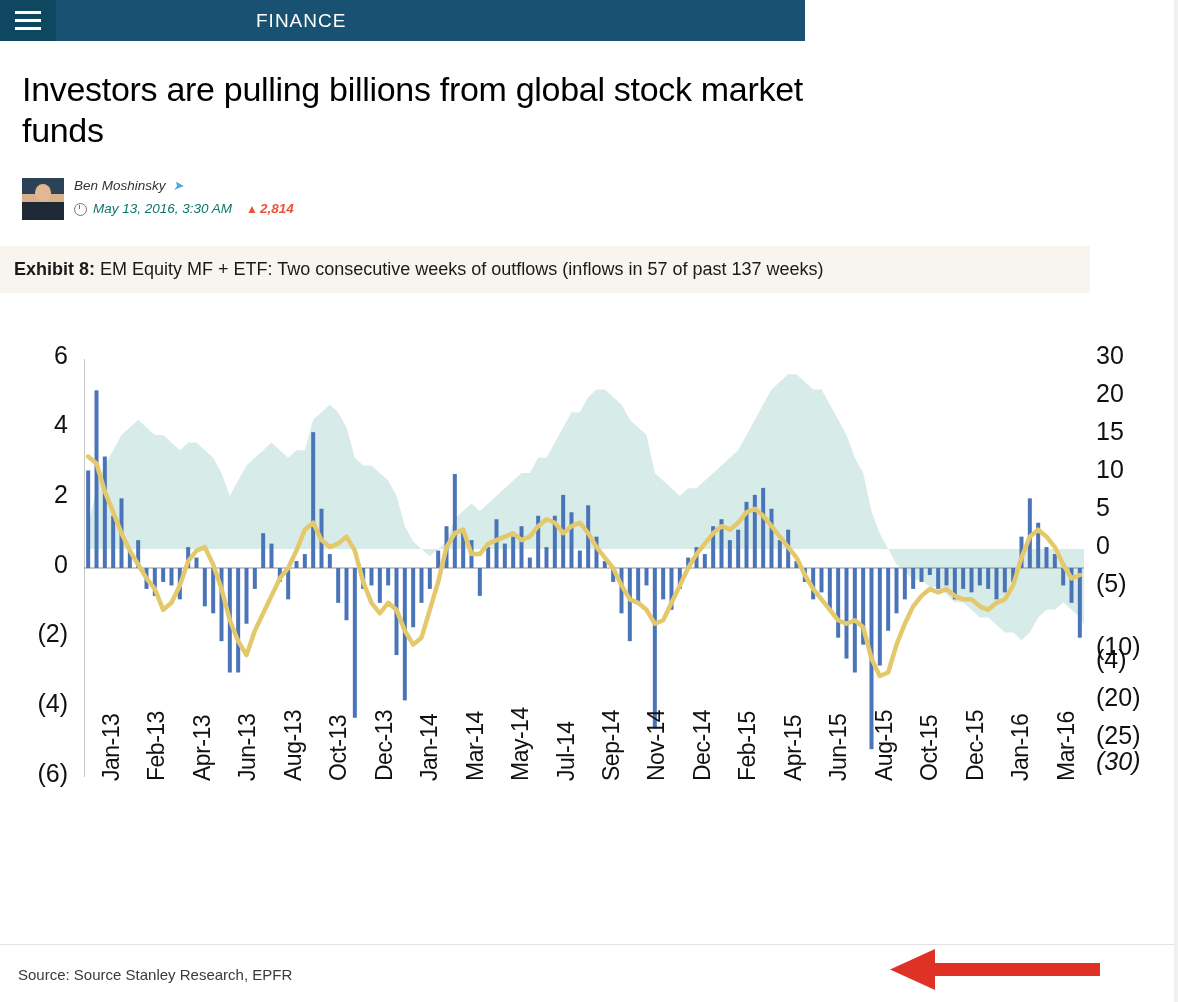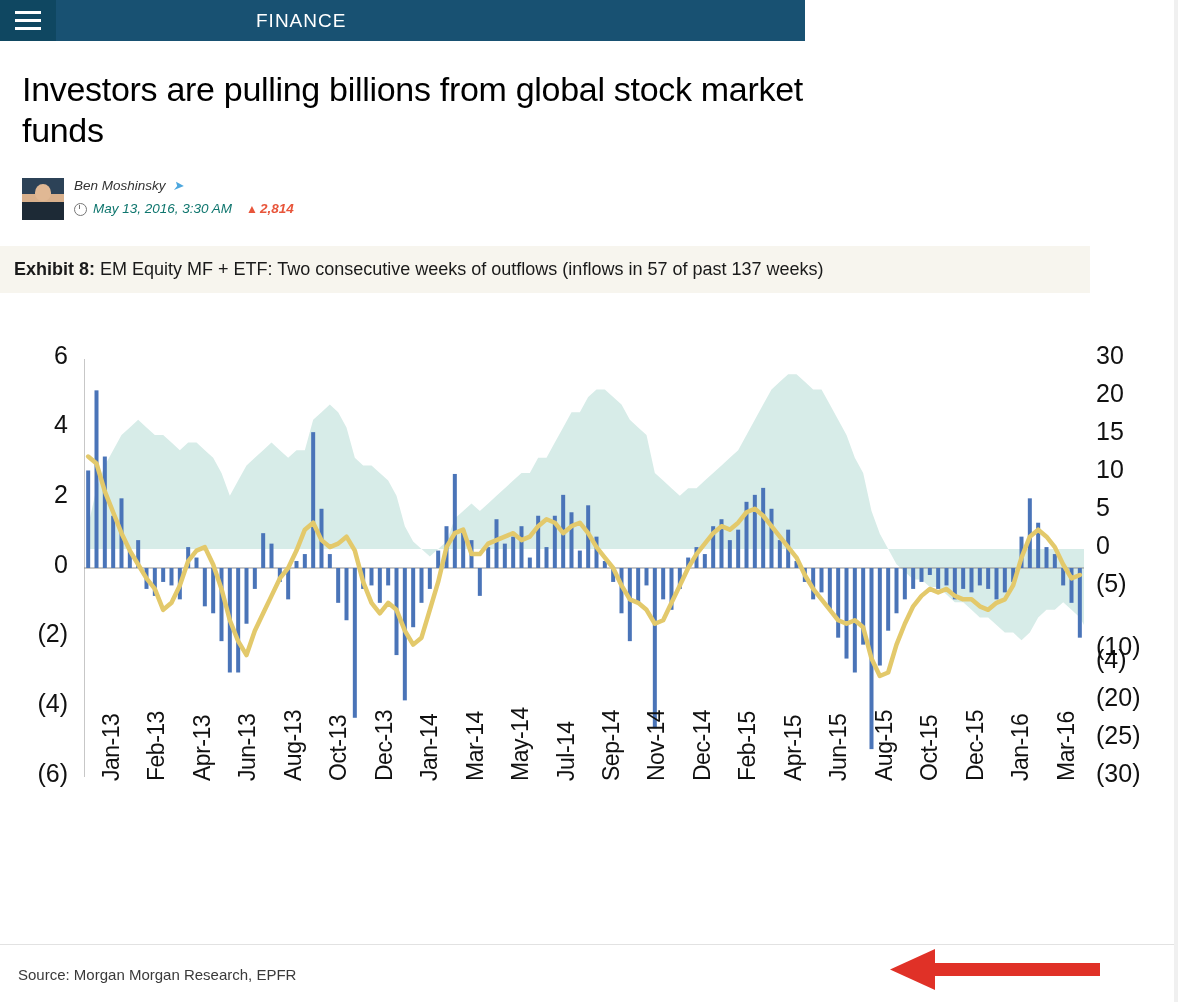--- a/index.html
+++ b/index.html
@@ -449,18 +449,18 @@
     <div class="y-right" style="top: 68px;">20</div>
     <div class="y-right" style="top: 106px;">15</div>
     <div class="y-right" style="top: 144px;">10</div>
     <div class="y-right" style="top: 182px;">5</div>
     <div class="y-right" style="top: 220px;">0</div>
     <div class="y-right" style="top: 258px;">(5)</div>
     <div class="y-right" style="top: 296px; margin-top: 25px;">(10)</div>
     <div class="y-right" style="top: 334px;">(4)</div>
     <div class="y-right" style="top: 372px;">(20)</div>
     <div class="y-right" style="top: 410px;">(25)</div>
-    <div class="y-right" style="top: 448px;">(30)</div>
+    <div class="y-right" style="top: 436px; font-style: italic;">(30)</div>
   </div>
 
 <div class="bottom-rule"></div>
-<div class="source">Source: Morgan Morgan Research, EPFR</div>
+<div class="source">Source: Source Stanley Research, EPFR</div>
 <div class="right-edge"></div>
 
 </body></html>

